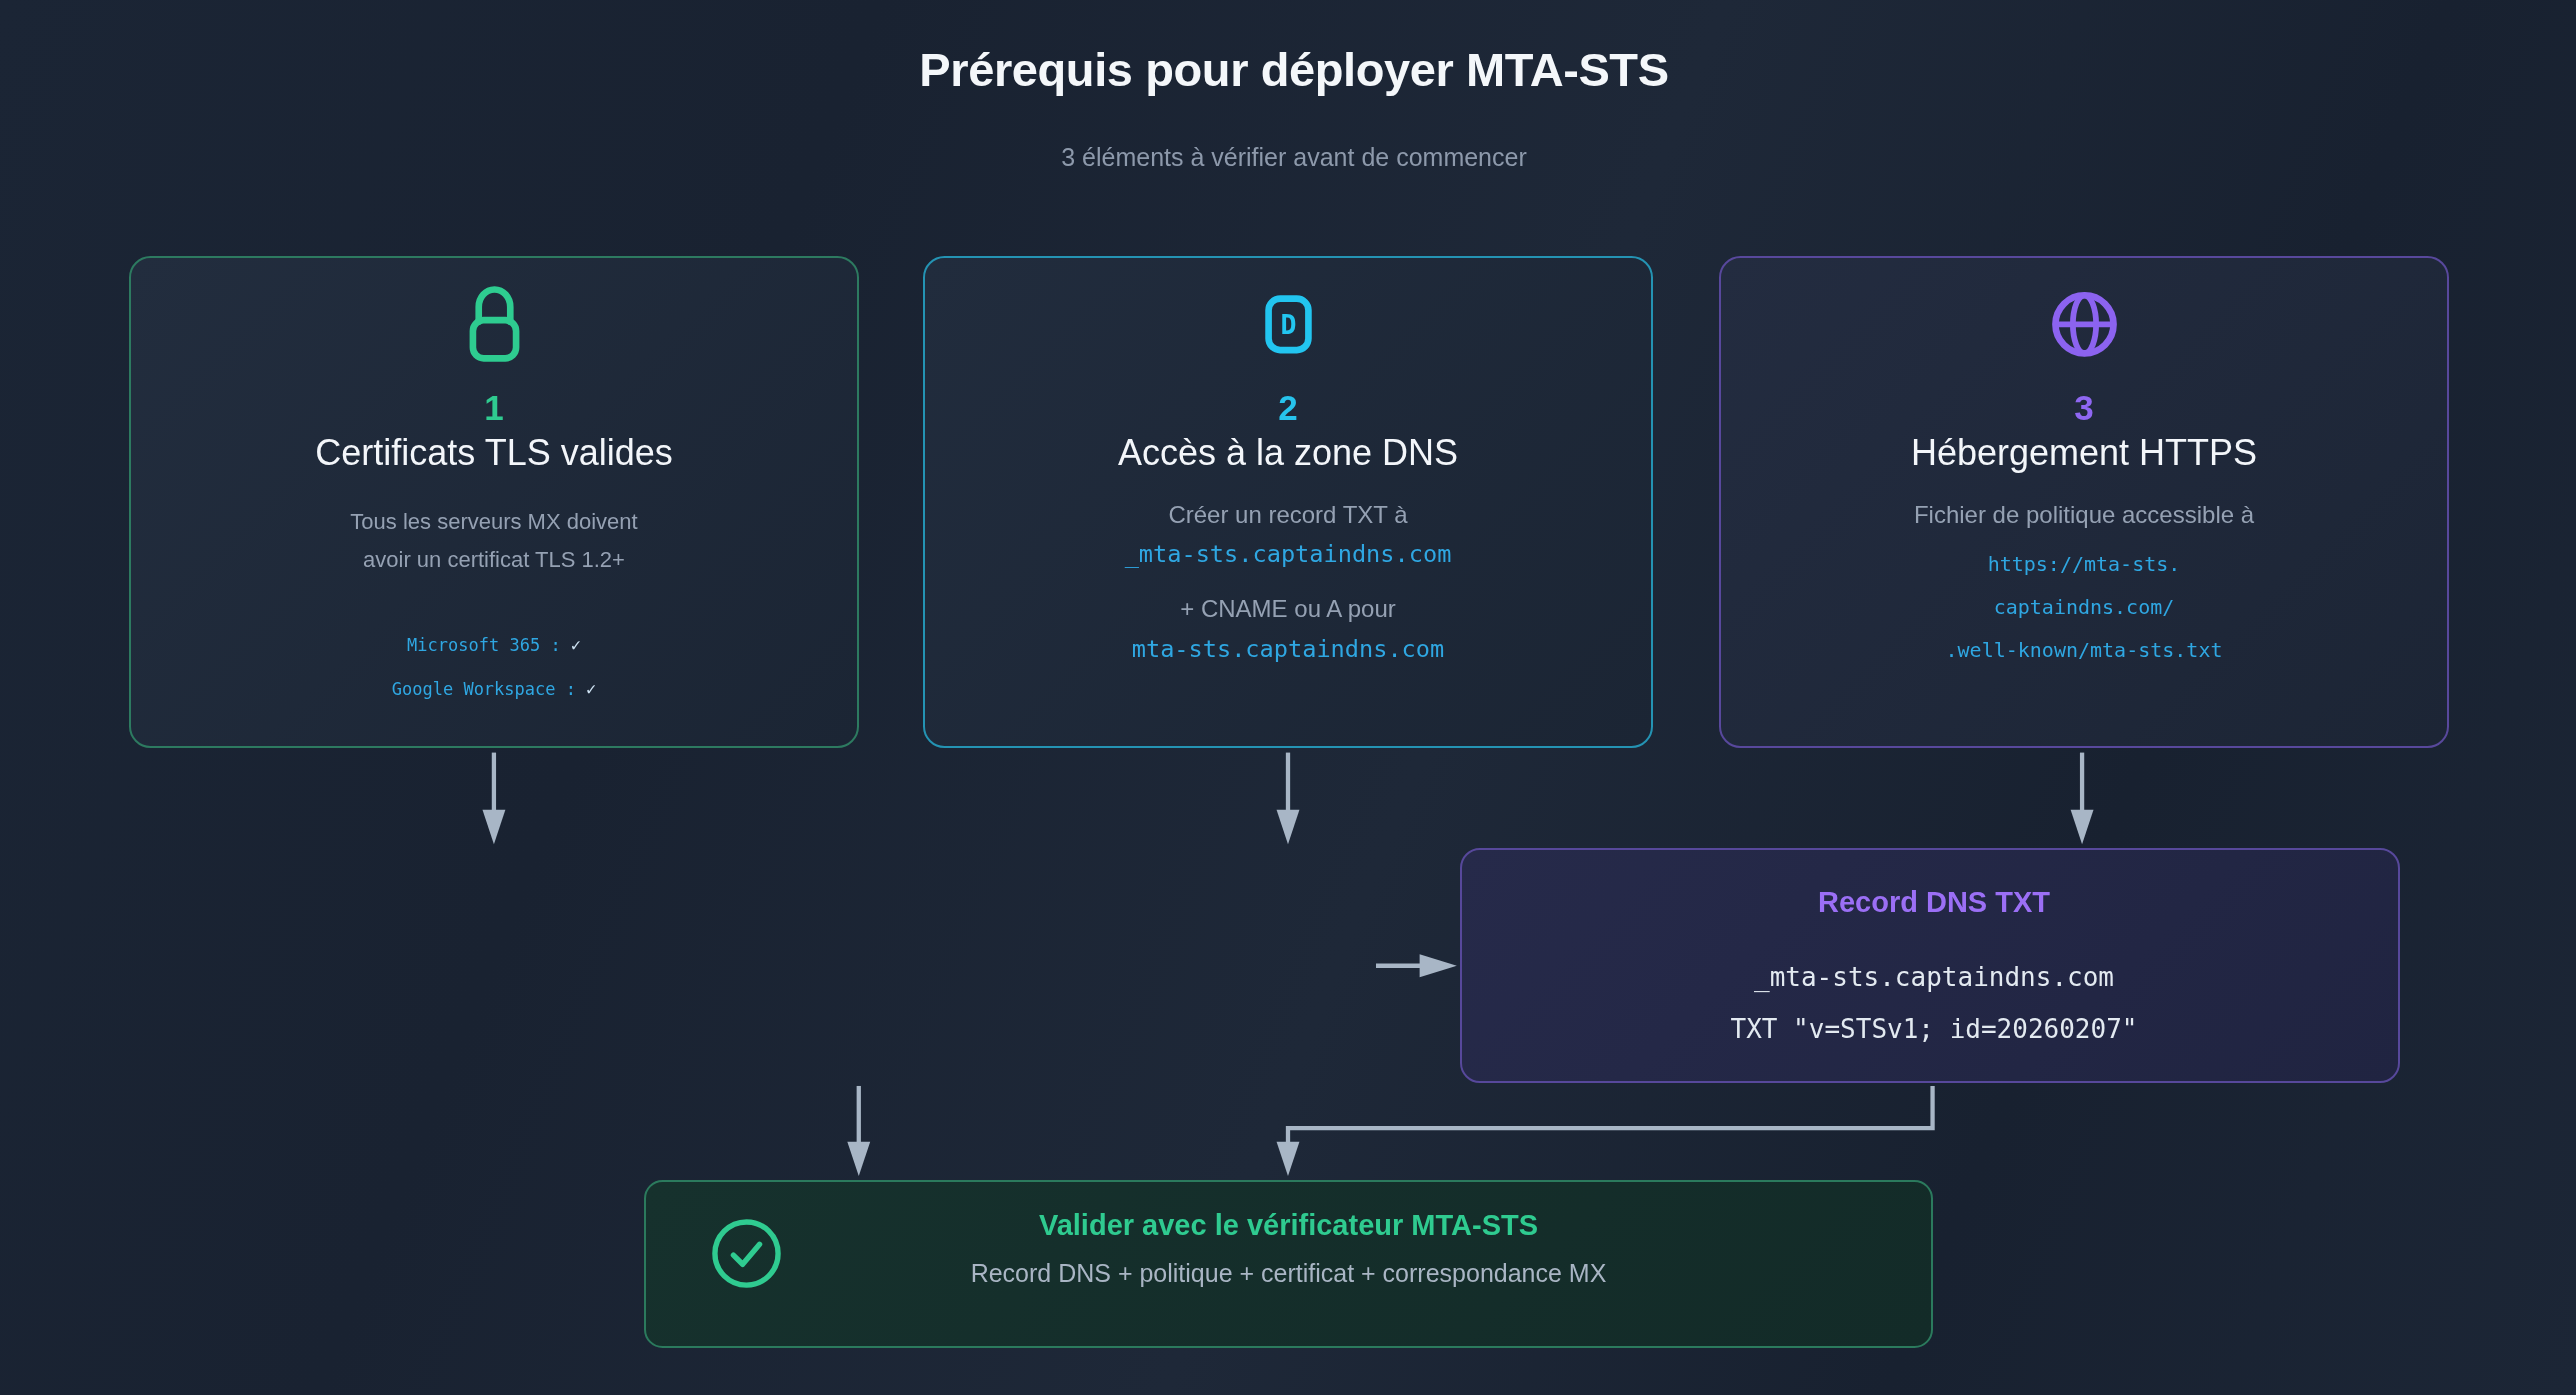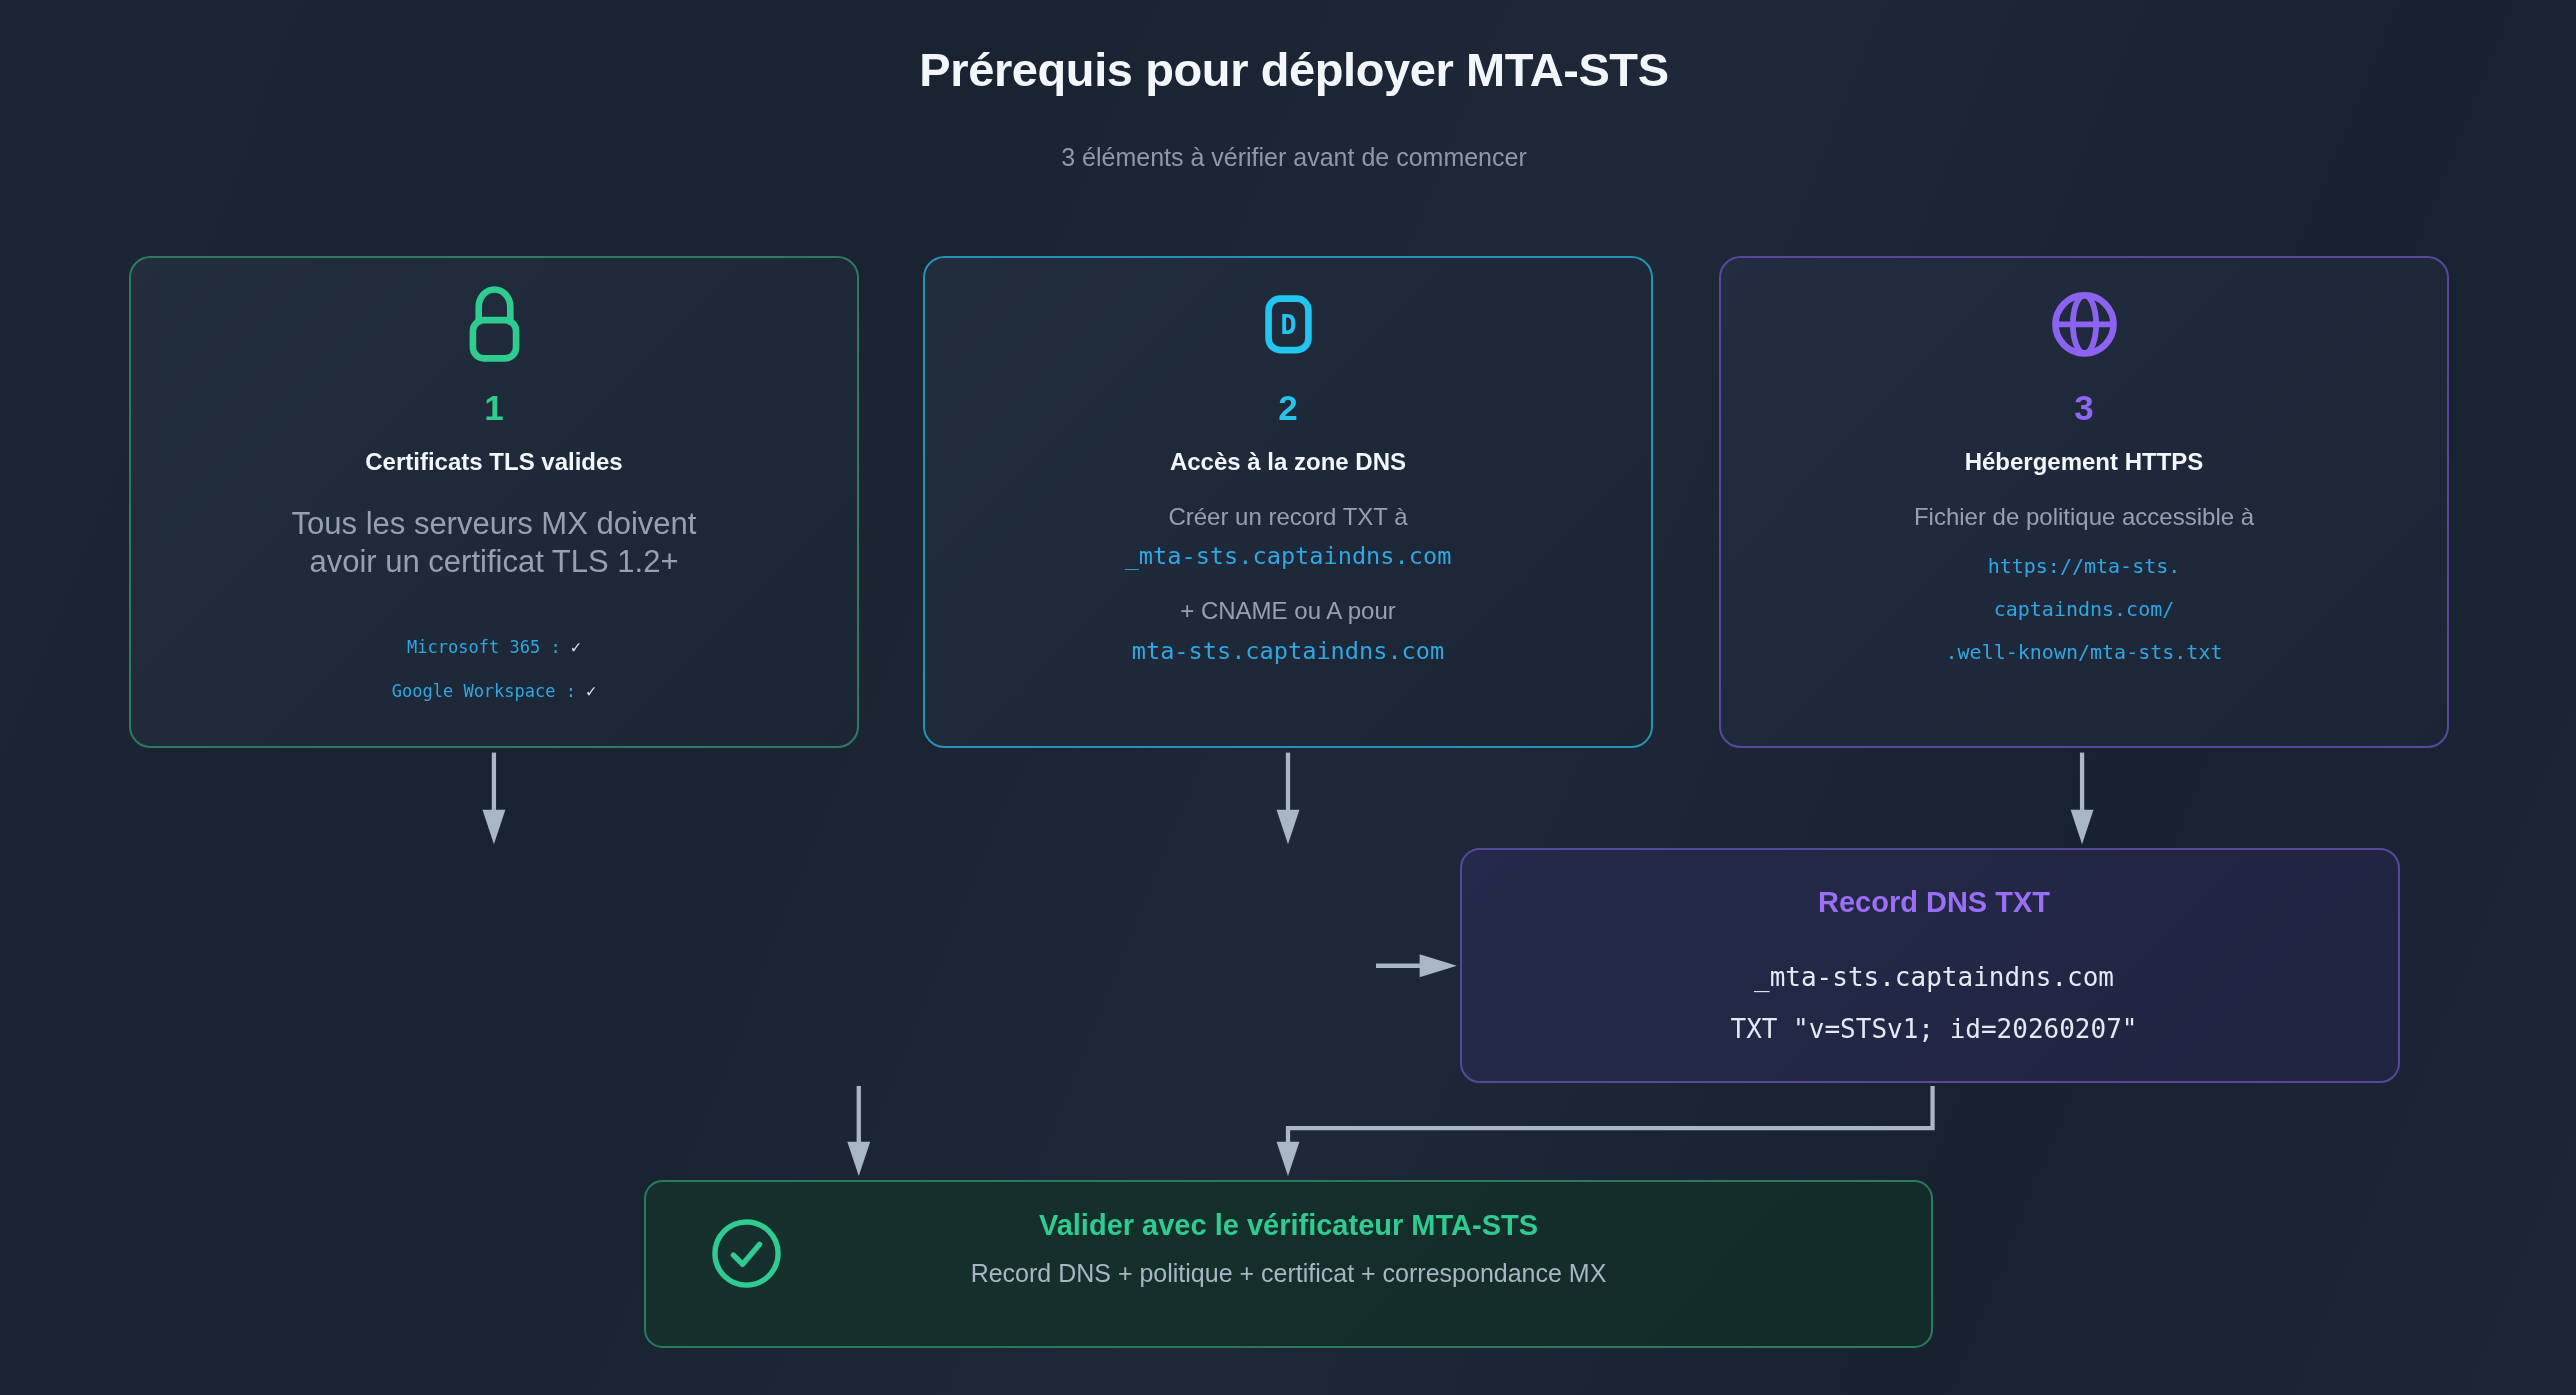--- a/index.html
+++ b/index.html
@@ -15,22 +15,22 @@
   .card{
     position:absolute;top:256px;height:492px;border-radius:21.5px;border:2.1px solid;
     box-sizing:border-box;display:flex;flex-direction:column;align-items:center;text-align:center;
   }
   .card-1{left:129px;width:730px;border-color:#2d7a60;background:linear-gradient(135deg,#222d3e 0%,#1b2534 100%);}
   .card-2{left:923px;width:730px;border-color:#2493b3;background:linear-gradient(135deg,#212c3d 0%,#1b2534 100%);}
   .card-3{left:1719px;width:730px;border-color:#58489c;background:linear-gradient(135deg,#232c40 0%,#1c2535 100%);}
   .icon-wrap{margin-top:24px;height:83px;display:flex;align-items:center;justify-content:center;position:relative;}
   .num{margin-top:23px;font-size:35px;font-weight:700;}
   .num-green{color:#2fcb90;} .num-cyan{color:#27c3ec;} .num-purple{color:#8f67f2;}
-  .card-title{margin-top:20px;font-size:24px;font-weight:700;color:#f3f6fa;}
-  .desc{margin-top:29px;font-size:31px;line-height:38px;color:#95a1b3;}
+  .card-title{margin-top:4px;font-size:36px;font-weight:400;color:#f3f6fa;}
+  .desc{margin-top:29px;font-size:22px;line-height:38px;color:#95a1b3;}
   .code{margin-top:44px;font-family:"DejaVu Sans Mono",monospace;font-size:17px;line-height:44px;color:#2fa7e2;}
   .code .check{color:#cfe3f3;margin-left:10px;}
   .desc-mini{margin-top:27px;font-size:24px;color:#95a1b3;}
   .code-mini{margin-top:11.4px;font-family:"DejaVu Sans Mono",monospace;font-size:23.6px;color:#2fa7e2;}
   .code-block{margin-top:14.3px;font-family:"DejaVu Sans Mono",monospace;font-size:20px;line-height:43px;color:#2fa7e2;}
 
   .mid{position:absolute;top:848px;height:235px;border-radius:20px;border:2.1px solid;box-sizing:border-box;text-align:center;}
   .policy{left:343px;width:1030px;border-color:#2d8fa9;background:linear-gradient(135deg,#163140 0%,#132936 100%);}
   .record{left:1460px;width:940px;border-color:#57489b;background:linear-gradient(135deg,#262a4a 0%,#202441 100%);padding-left:8px;}
   .mid-title{margin-top:36px;font-size:29px;font-weight:700;}

